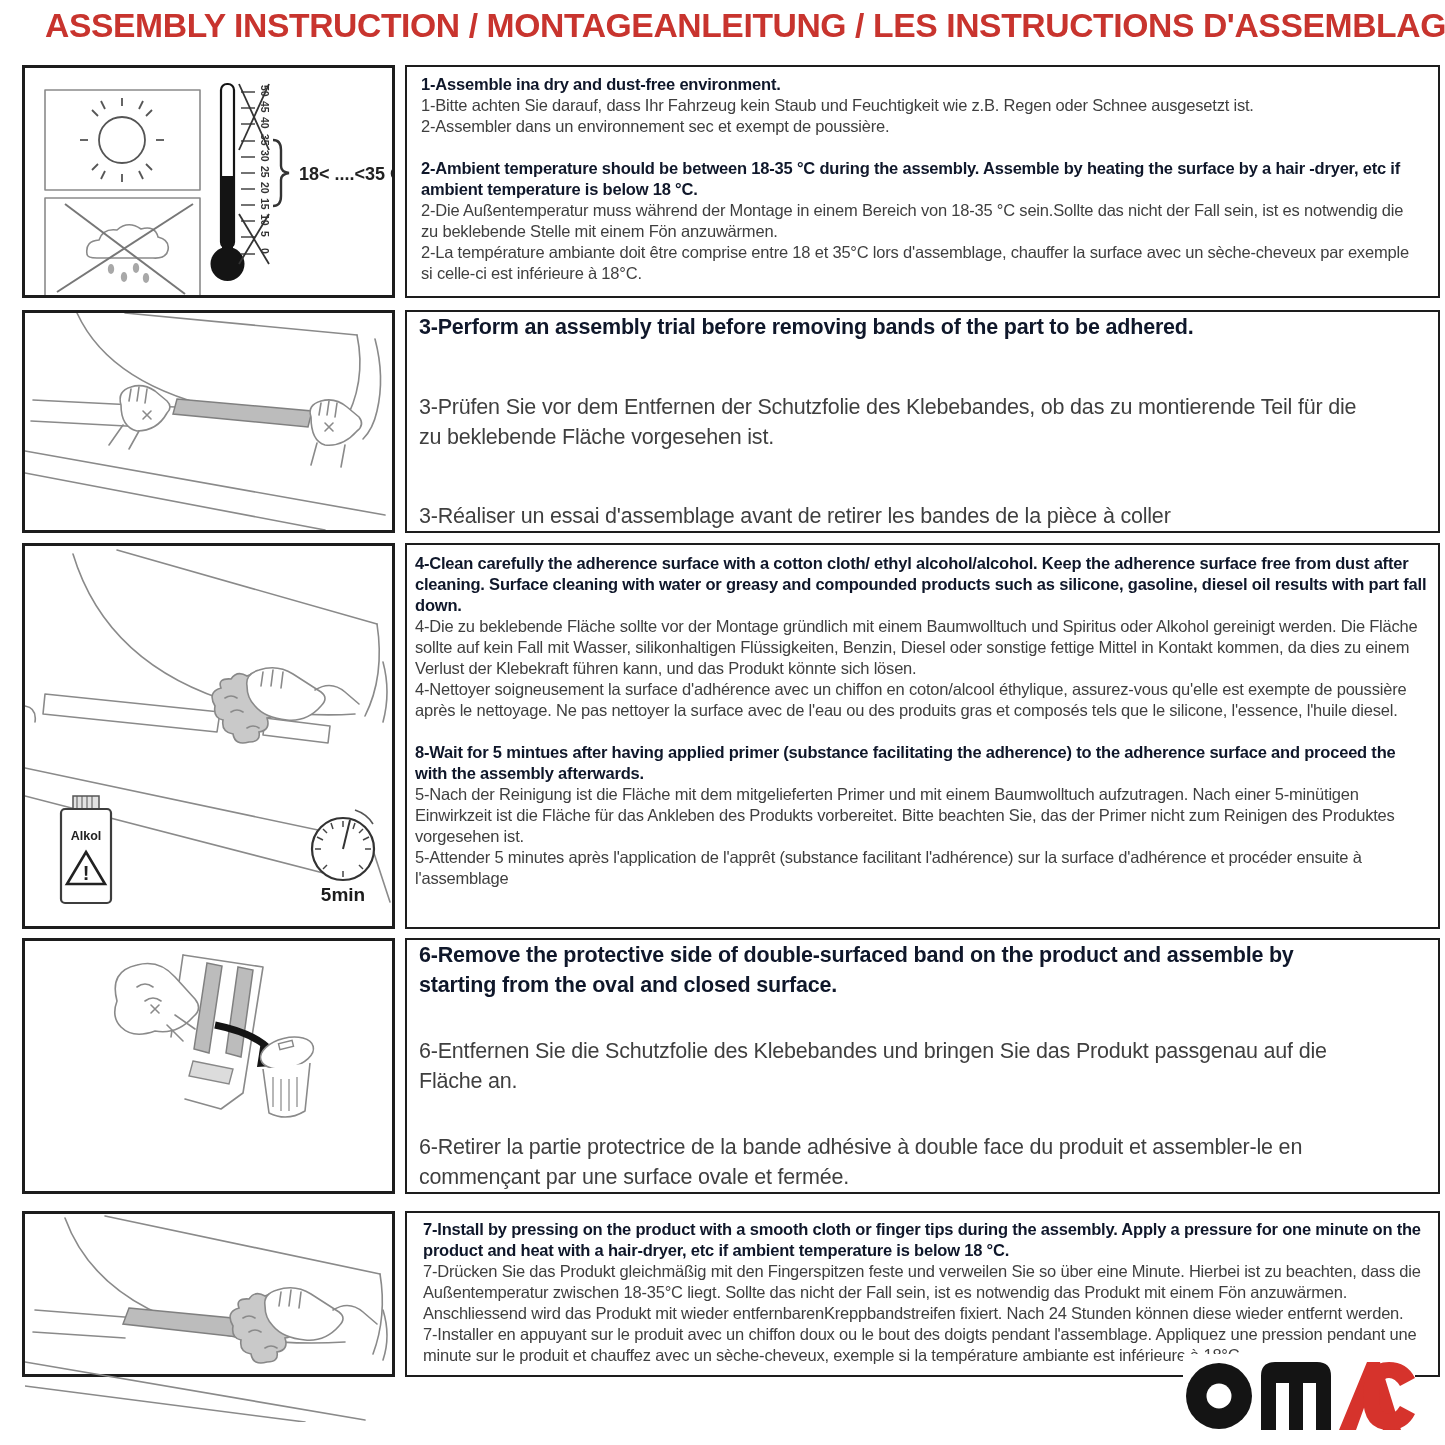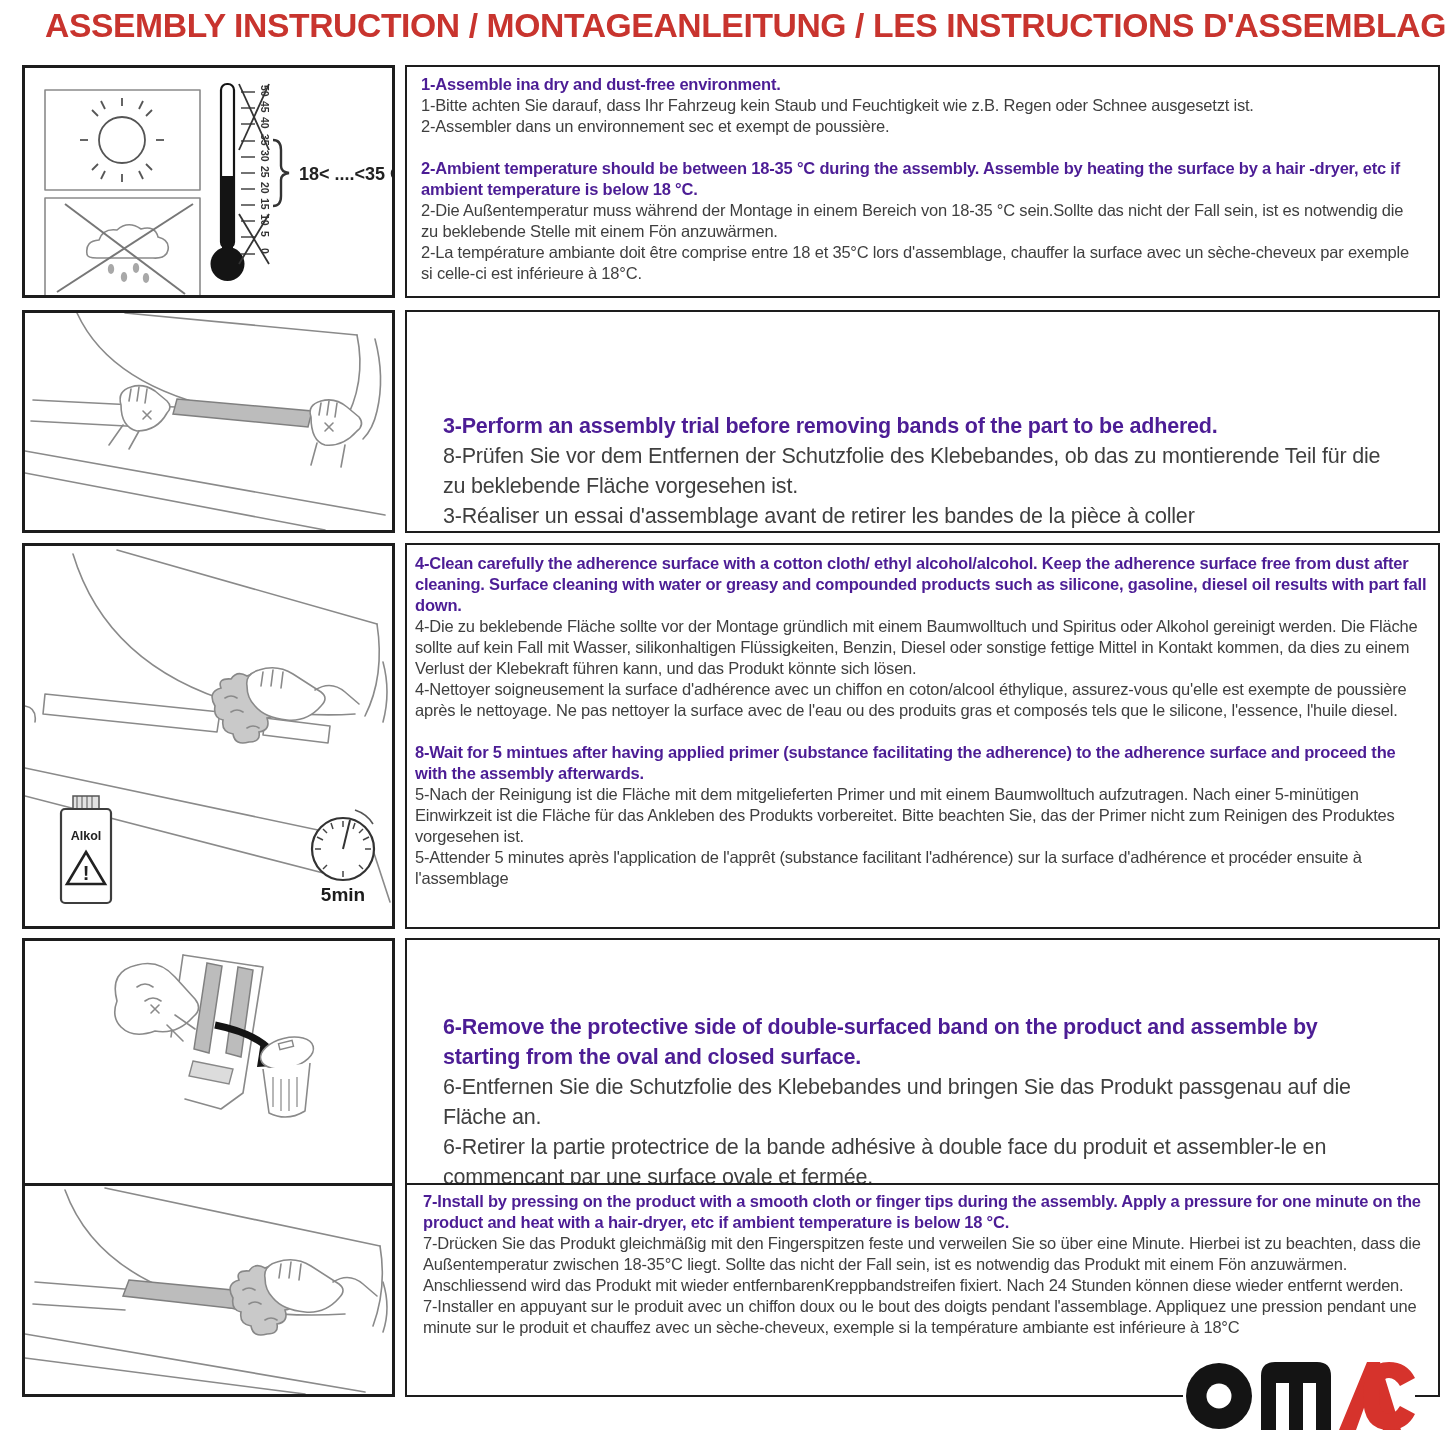--- a/index.html
+++ b/index.html
@@ -7,30 +7,30 @@
         font-family:"Liberation Sans",sans-serif;color:#3f3f3f;}
   .title{position:absolute;left:45px;top:6px;margin:0;font-size:34px;font-weight:800;
          letter-spacing:-0.4px;color:#c8342e;white-space:nowrap;transform:scaleX(0.99);transform-origin:left;}
   .illus{position:absolute;left:22px;width:373px;border:3px solid #1d1d1d;background:#fff;box-sizing:border-box;}
   .tbox{position:absolute;left:405px;width:1035px;border:2.5px solid #1d1d1d;background:#fff;
         box-sizing:border-box;overflow:hidden;}
   .r1{top:65px;height:233px;}
   .r2{top:310px;height:223px;}
   .r3{top:543px;height:386px;}
   .r4{top:938px;height:256px;}
-  .r5{top:1183px;height:214px;}
+  .r5{top:1211px;height:166px;}
   .tbox p{margin:0;}
   .small p{font-size:16.5px;line-height:21px;letter-spacing:-0.2px;}
   .big p{font-size:21.5px;line-height:30px;letter-spacing:-0.2px;}
-  .b{font-weight:bold;color:#4c1d95;}
+  .b{font-weight:bold;color:#0f172a;}
   .gap{margin-top:21px !important;}
   .pad1{padding:7px 14px;}
   .pad3{padding:8px 8px;}
   .pad5{padding:6px 16px;}
-  .center{display:flex;flex-direction:column;justify-content:flex-end;padding:0 36px;}
+  .center{display:flex;flex-direction:column;justify-content:space-between;padding:0 12px;}
   .maxw{max-width:945px;}
   .logo{position:absolute;left:1183px;top:1354px;width:232px;height:82px;background:#fff;z-index:5;}
   svg text{font-family:"Liberation Sans",sans-serif;}
   .sketch{stroke:#8a8a8a;fill:none;stroke-width:1.6;stroke-linecap:round;stroke-linejoin:round;}
   .sketchf{stroke:#8a8a8a;fill:#fff;stroke-width:1.6;stroke-linejoin:round;}
   .gray{fill:#bcbcbc;stroke:#808080;stroke-width:1.5;}
 </style>
 </head>
 <body>
 
@@ -144,21 +144,21 @@
       <g>
         <path d="M286,104 Q282,92 296,88 Q310,84 322,94 L334,104 Q340,112 332,118 Q318,134 300,132 Q286,128 286,104 Z" class="sketchf"></path>
         <path d="M296,90 L294,102 M304,88 L302,102 M312,90 L310,104" class="sketch"></path>
         <path d="M300,110 L308,118 M308,110 L300,118" class="sketch"></path>
         <path d="M292,130 L286,152 M320,132 L316,154" class="sketch"></path>
       </g>
     </svg>
   </div>
   <div class="tbox big center r2">
     <p class="b maxw">3-Perform an assembly trial before removing bands of the part to be adhered.</p>
-    <p class="maxw">8-Prüfen Sie vor dem Entfernen der Schutzfolie des Klebebandes, ob das zu montierende Teil für die zu beklebende Fläche vorgesehen ist.</p>
+    <p class="maxw">3-Prüfen Sie vor dem Entfernen der Schutzfolie des Klebebandes, ob das zu montierende Teil für die zu beklebende Fläche vorgesehen ist.</p>
     <p class="maxw">3-Réaliser un essai d'assemblage avant de retirer les bandes de la pièce à coller</p>
   </div>
 
   <div class="illus r3">
     <svg width="367" height="380" viewBox="0 0 367 380">
       <path d="M48,8 Q82,120 212,158 Q270,172 330,168" class="sketch"></path>
       <path d="M92,4 L352,78" class="sketch"></path>
       <path d="M352,78 Q360,130 340,170" class="sketch"></path>
       <path d="M358,116 Q366,146 358,176" class="sketch"></path>
       <path d="M20,148 L195,166 L192,186 L18,168 Z" class="sketchf"></path>

